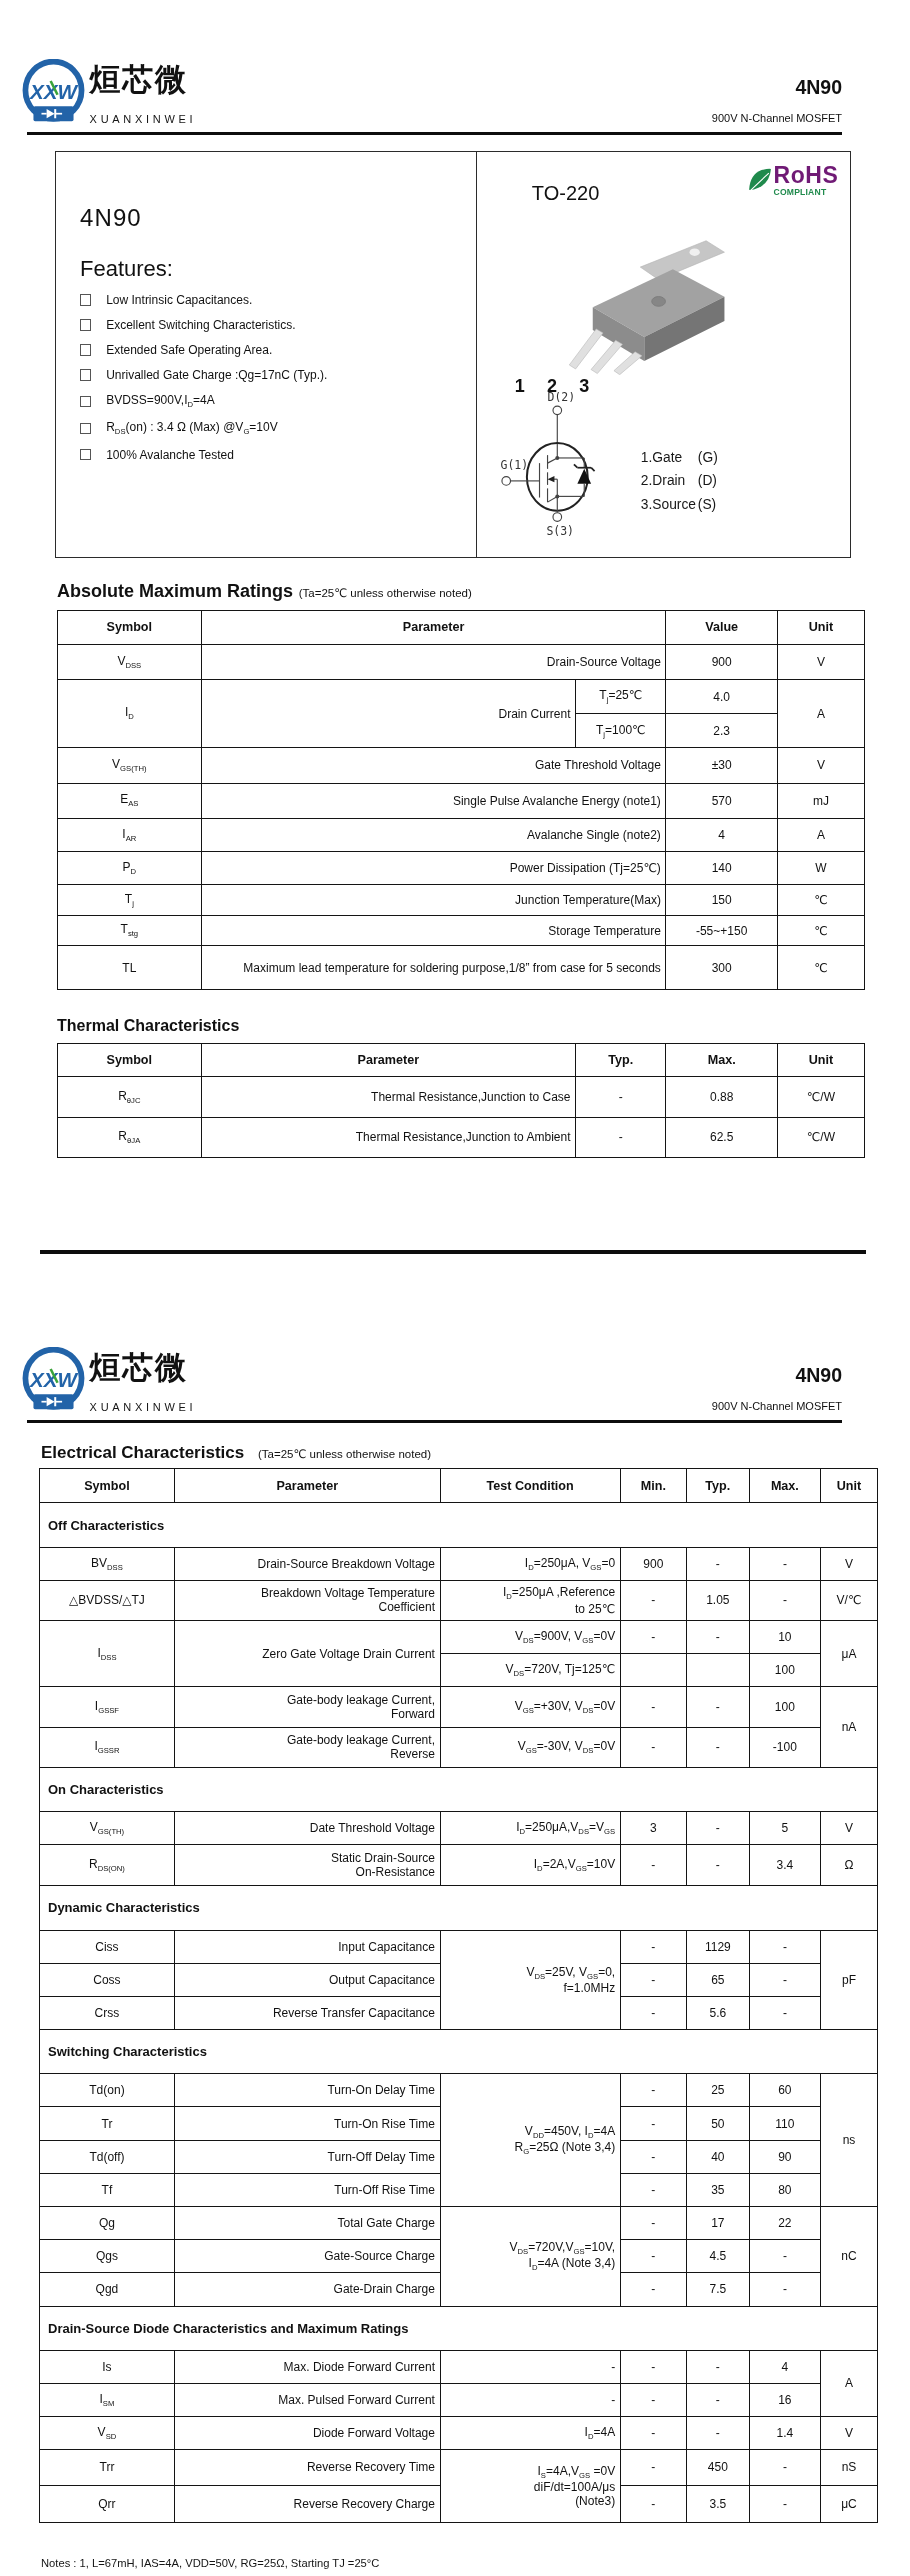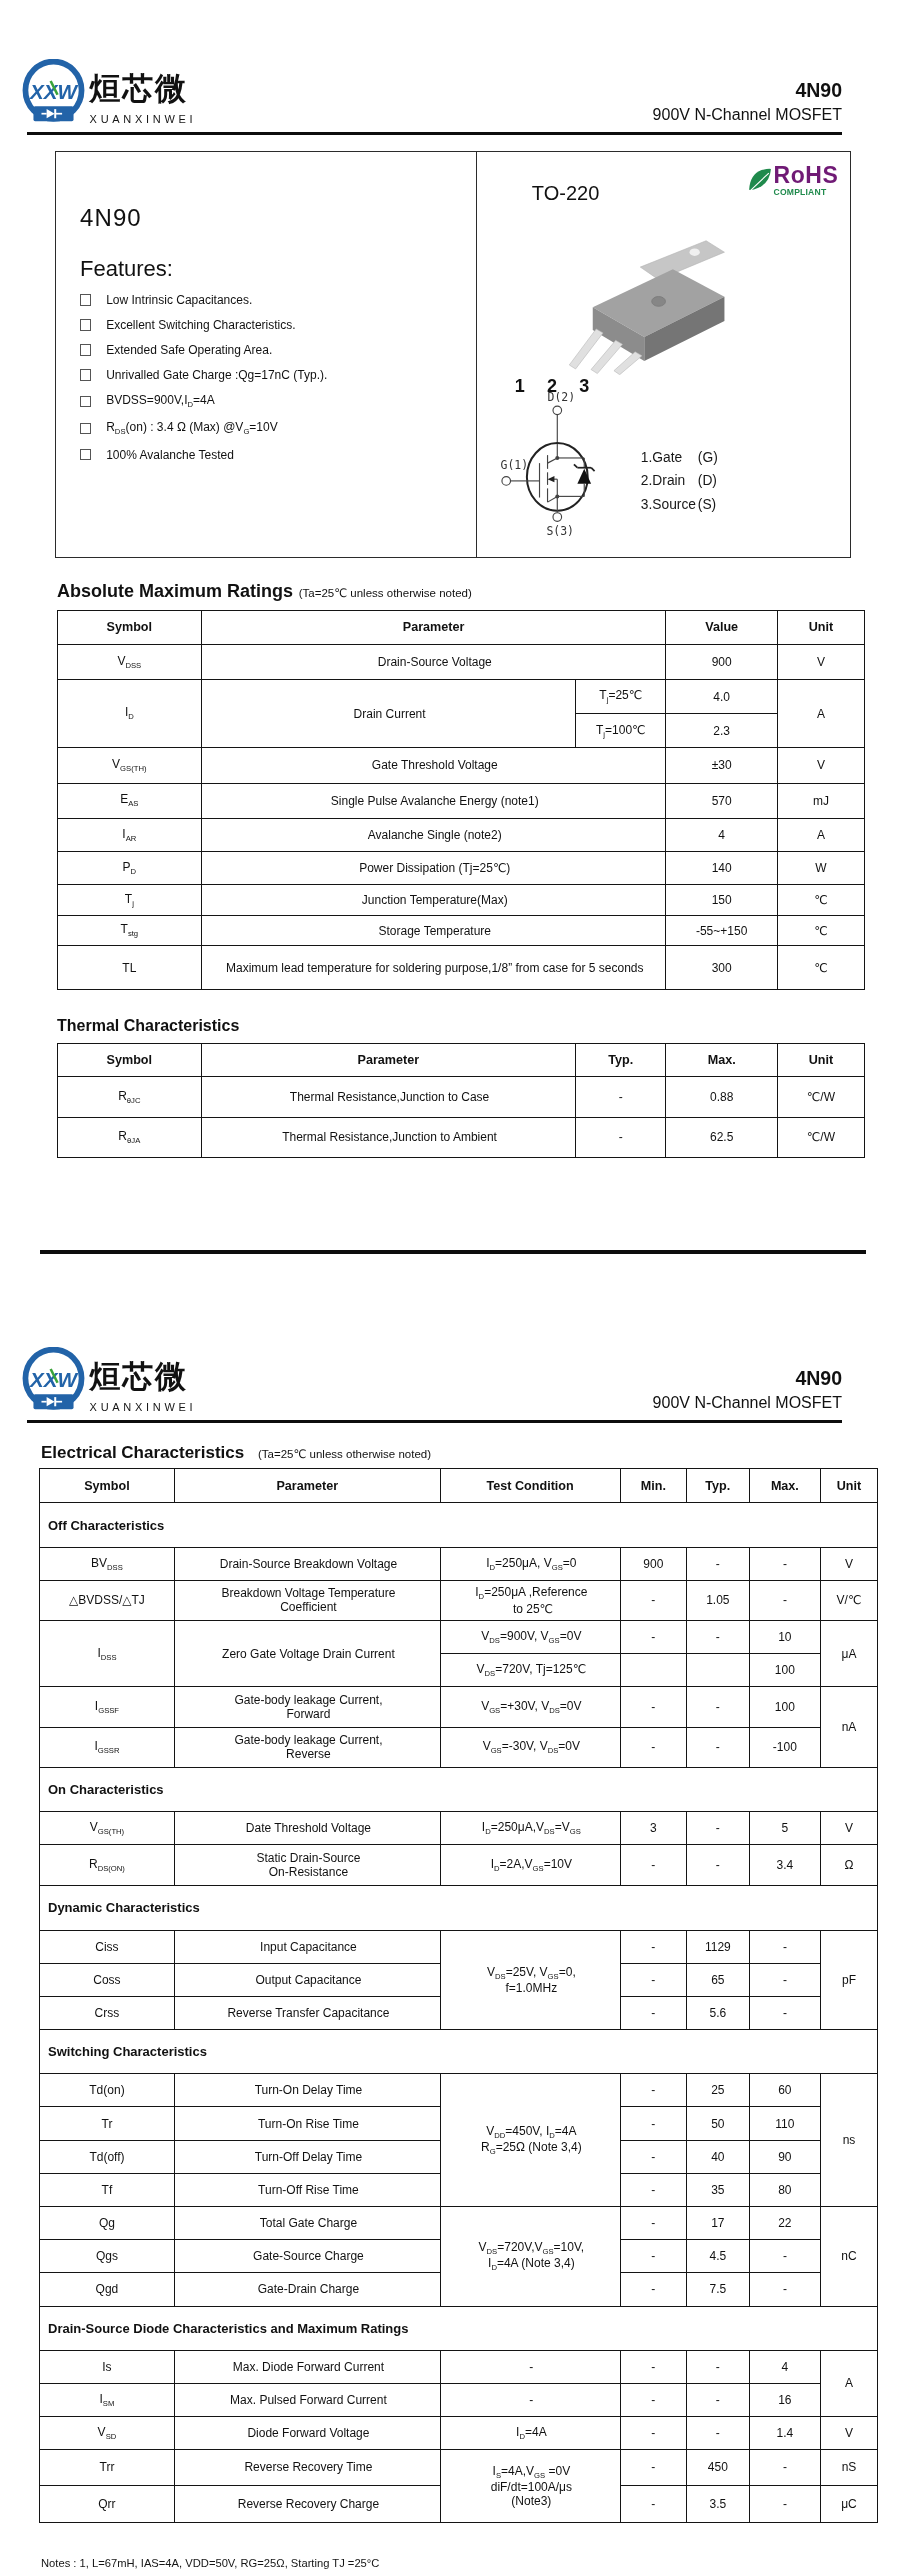--- a/index.html
+++ b/index.html
@@ -5,24 +5,24 @@
   html,body{margin:0;padding:0;background:#fff;}
   body{font-family:"Liberation Sans","DejaVu Sans",sans-serif;color:#111;}
   .sheet{width:910px;background:#fff;}
   .page{width:910px;height:1288px;display:flex;flex-direction:column;overflow:hidden;box-sizing:border-box;}
   
   .hdr{display:flex;align-items:flex-end;padding:59px 68px 0 22px;}
   .brand{display:flex;align-items:flex-end;gap:4.6px;}
   .logo-oval{width:63px;height:67px;flex:none;}
   .brand-text{padding-bottom:1.1px;}
   .brand-cn{font-size:31px;font-weight:bold;letter-spacing:1.7px;line-height:1.05;font-family:"DejaVu Sans","Liberation Sans",sans-serif;}
-  .brand-en{font-size:11px;letter-spacing:3.7px;margin-top:8px;color:#151515;}
+  .brand-en{font-size:11px;letter-spacing:3.7px;margin-top:17px;color:#151515;}
   .part{margin-left:auto;text-align:right;padding-bottom:2.3px;}
   .part-no{font-size:19.5px;font-weight:bold;line-height:1.1;}
-  .part-sub{font-size:16px;margin-top:4px;}
+  .part-sub{font-size:11px;margin-top:13px;}
   .hdr-rule{height:3.4px;background:#0d0d0d;margin:5.7px 68px 0 27px;}
   
   .feat-box{margin:15.5px 59px 0 55px;height:407px;border:1.4px solid #2b2b2b;display:flex;box-sizing:border-box;}
   .fb-left{width:53%;border-right:1.4px solid #2b2b2b;padding-left:24px;box-sizing:border-box;}
   .fb-title{font-size:24px;margin-top:52px;letter-spacing:1.1px;}
   .fb-heading{font-size:22px;font-weight:normal;margin-top:24px;}
   .feat-list{list-style:none;margin:11.5px 0 0 0;padding:0;}
   .feat-item{display:flex;align-items:center;gap:15px;margin-bottom:11px;font-size:12px;}
   .cb{width:9.2px;height:9.2px;border:1.1px solid #555;flex:none;}
   .fb-right{flex:1;position:relative;}
@@ -41,21 +41,21 @@
   .sec-head{margin:23px 0 0 57px;display:flex;align-items:baseline;}
   .sec-title{font-size:18px;font-weight:bold;}
   .sec-note{font-size:11.5px;margin-left:5.7px;}
   .sec-head2{margin:19.5px 0 0 41px;display:flex;align-items:baseline;}
   .sec-title2{font-size:17px;font-weight:bold;}
   .sec-note2{font-size:11.5px;margin-left:13.8px;}
   .sub-head{margin:27.5px 0 0 57px;font-size:16px;font-weight:bold;}
   
   .ds-table{border-collapse:collapse;table-layout:fixed;border:1.7px solid #0f0f0f;}
   .ds-table td{border:solid #141414;border-width:1.7px 1.1px;font-size:12px;text-align:center;vertical-align:middle;padding:1.1px 4.6px;overflow:hidden;}
-  .ds-table td.left{text-align:center;padding-left:7px;margin-left:44px;}
+  .ds-table td.left{text-align:right;padding-left:7px;margin-left:44px;}
   .ds-table td.th{font-weight:bold;font-size:12.6px;}
   .ds-table td.sec{font-weight:bold;font-size:13px;text-align:left;padding-left:8px;}
   .amr{margin:8px 46px 0 57px;width:808px;}
   .thermal{margin:8px 46px 0 57px;width:808px;}
   .ec{margin:5.7px 32px 0 39px;width:839px;}
   tr.h48 td{height:27.5px;} tr.h52 td{height:30px;} tr.h54 td{height:31px;}
   tr.h56 td{height:32px;} tr.h60 td{height:34px;}
   tr.h64 td{height:37px;} tr.h66 td{height:38px;} tr.h70 td{height:40px;} tr.h72 td{height:41px;}
   sub{font-size:64%;}
   

